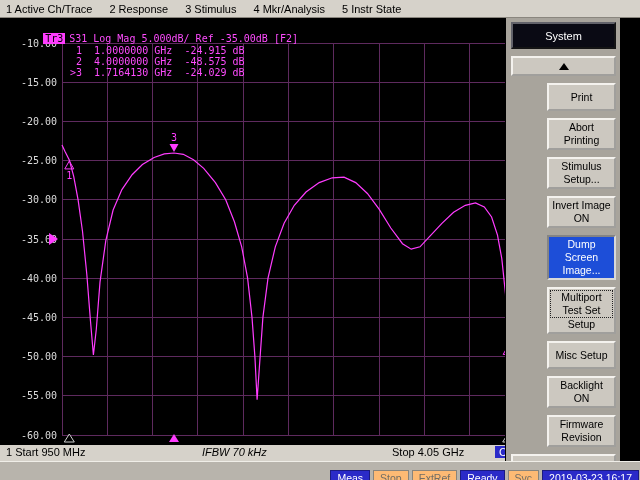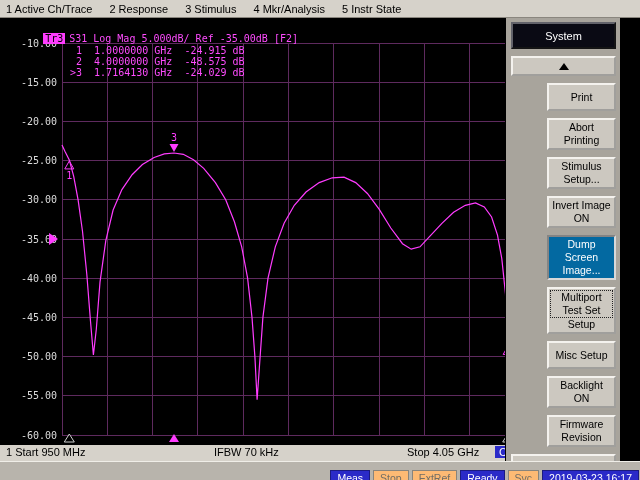--- a/index.html
+++ b/index.html
@@ -16,41 +16,41 @@
   .trace-header{position:absolute;left:7px;top:4px;font-family:"DejaVu Sans Mono",monospace;
                 font-size:10px;color:#ff4cff;white-space:pre;}
   .tr-chip{background:#ff3cff;color:#000;padding:0 2px;margin-right:4px;}
   .marker-table{position:absolute;left:70px;top:27px;font-family:"DejaVu Sans Mono",monospace;
                 font-size:10px;line-height:11px;color:#ff4cff;}
   .marker-row{white-space:pre;}
   
   .infobar{position:absolute;left:0;top:445px;width:525px;height:16px;background:#d6d2ca;
            font-size:11px;color:#000;}
   .infobar span{position:absolute;top:1px;white-space:nowrap;}
-  .ib-start{left:6px;} .ib-ifbw{left:214px;} .ib-stop{left:407px;}
+  .ib-start{left:6px;} .ib-ifbw{left:202px;font-style:italic;} .ib-stop{left:392px;}
   .ib-cor{left:495px;background:#2a2ac8;color:#fff;padding:0 4px;}
   
   .sidebar{position:absolute;left:505px;top:18px;width:115px;height:443px;background:#a8a49c;
            box-sizing:border-box;padding:4px 4px 14px 5px;display:flex;flex-direction:column;
            border-left:1px solid #000;}
   .sk{display:block;width:100%;box-sizing:border-box;font-family:"Liberation Sans",sans-serif;cursor:default;}
   .sk-title{height:27px;flex:none;background:#0a0a14;color:#fff;border:2px outset #62626a;
             font-size:11px;margin-bottom:7px;}
   .sk-scroll{height:20px;flex:none;background:#ccc8c0;border:2px outset #f4f2ee;margin-bottom:7px;
              display:flex;align-items:center;justify-content:center;padding:0;}
   .sk-scroll.bottom{margin-top:auto;margin-bottom:0;}
   .tri-up{width:0;height:0;border-left:5px solid transparent;border-right:5px solid transparent;
           border-bottom:7px solid #000;}
   .tri-down{width:0;height:0;border-left:5px solid transparent;border-right:5px solid transparent;
             border-top:7px solid #000;}
   #sidebar-buttons{flex:none;padding-left:36px;}
   .sk-btn{min-height:28px;background:#ccc8c0;border:2px outset #f4f2ee;font-size:10.5px;
           line-height:13px;color:#000;margin-bottom:7px;padding:1px 1px;}
   .sk-btn.two{min-height:32px;}
-  .sk-btn.pressed{background:#0369a1;color:#fff;border:2px inset #d8d8d8;}
+  .sk-btn.pressed{background:#1d4ed8;color:#fff;border:2px inset #d8d8d8;}
   .focus-line{border:1px dotted #222;padding:0 1px;display:inline-block;}
   
   .statusbar{position:absolute;left:0;top:461px;width:640px;height:33px;background:#b8b4ac;
              border-top:1px solid #f0eee8;box-sizing:border-box;display:flex;align-items:center;
              justify-content:flex-end;gap:3px;padding-right:1px;font-size:10.5px;}
   .badge{padding:1px 6px;border:1px solid #88847c;white-space:nowrap;}
   .badge.active{background:#2a2ac8;color:#fff;border-color:#1a1a80;}
   .badge.dim{background:#fdba74;color:#716d65;}
 </style>
 </head>

